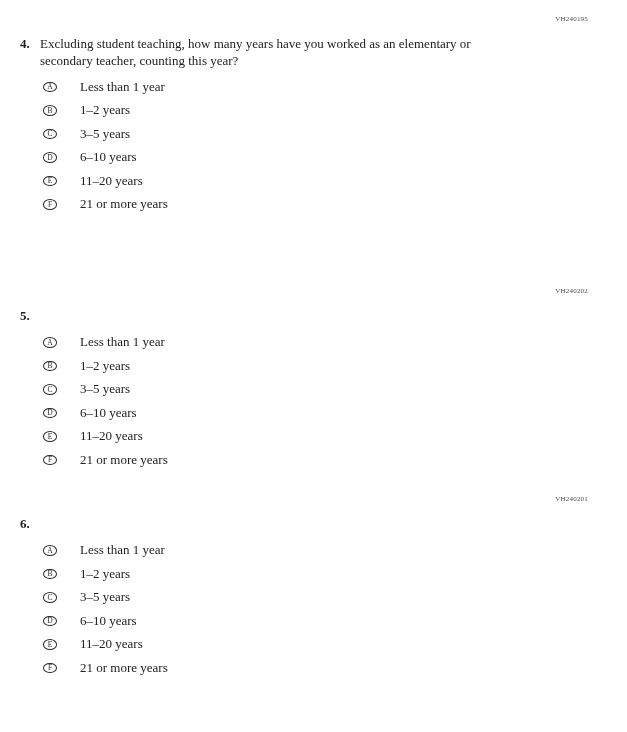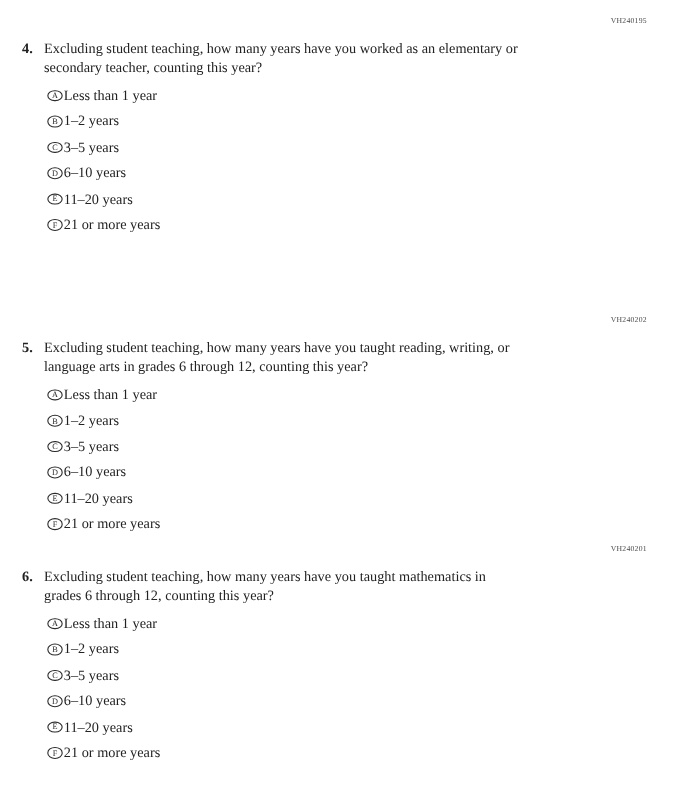--- a/index.html
+++ b/index.html
@@ -64,21 +64,21 @@
     border: 1px solid #2b2b2b;
     border-radius: 50%;
     display: flex;
     align-items: center;
     justify-content: center;
     font-size: 7.5px;
     line-height: 1;
     color: #2b2b2b;
   }
   .option-label {
-    margin-left: 1px;
+    margin-left: 23px;
     font-size: 13px;
     line-height: 16px;
   }
 </style>
 </head>
 <body>
 
 <section class="question-block" style="top:16px">
   <div class="code">VH240195</div>
   <div class="qrow">
@@ -111,22 +111,20 @@
       <span class="bubble">F</span>
       <span class="option-label">21 or more years</span>
     </li>
   </ul>
 </section>
 
 <section class="question-block" style="top:288px">
   <div class="code">VH240202</div>
   <div class="qrow">
     <span class="qnum">5.</span>
-    <p class="qtext">Excluding student teaching, how many years have you taught reading, writing, or
-language arts in grades 6 through 12, counting this year?</p>
   </div>
   <ul class="options">
     <li class="option">
       <span class="bubble">A</span>
       <span class="option-label">Less than 1 year</span>
     </li>
     <li class="option">
       <span class="bubble">B</span>
       <span class="option-label">1–2 years</span>
     </li>
@@ -146,22 +144,20 @@
       <span class="bubble">F</span>
       <span class="option-label">21 or more years</span>
     </li>
   </ul>
 </section>
 
 <section class="question-block" style="top:496px">
   <div class="code">VH240201</div>
   <div class="qrow">
     <span class="qnum">6.</span>
-    <p class="qtext">Excluding student teaching, how many years have you taught mathematics in
-grades 6 through 12, counting this year?</p>
   </div>
   <ul class="options">
     <li class="option">
       <span class="bubble">A</span>
       <span class="option-label">Less than 1 year</span>
     </li>
     <li class="option">
       <span class="bubble">B</span>
       <span class="option-label">1–2 years</span>
     </li>

